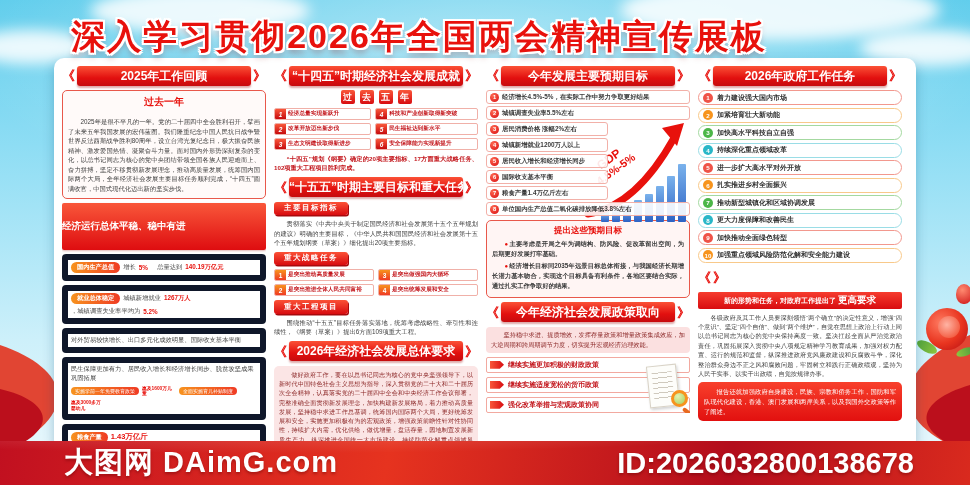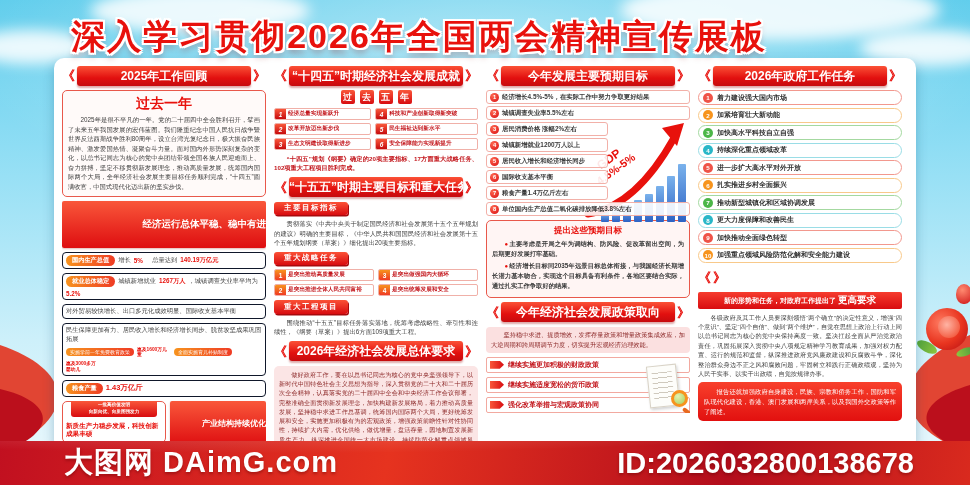--- a/index.html
+++ b/index.html
@@ -40,25 +40,25 @@
   
   .ribbon{display:flex;align-items:center;gap:2px;height:21px;flex:none}
   .chev{color:#e8110c;font-weight:900;font-size:13px;line-height:1;flex:none}
   .ribbon-body{flex:1;background:linear-gradient(180deg,#fb5136,#e2100f 60%,#c60b0e);color:#fff;
     font-weight:800;font-size:12px;text-align:center;line-height:20px;border-radius:3px;
     box-shadow:0 2px 2px rgba(160,10,10,.35);white-space:nowrap;overflow:hidden}
   
   .red{color:#e8110c;font-weight:800}
   .pinkbox{border:1.5px solid #e8584b;background:#fffaf9;border-radius:5px;padding:4px 5px}
   .banner{background:linear-gradient(180deg,#f9573a,#de0d10);color:#fff;border-radius:2px;
-    font-weight:800;font-size:9.5px;text-align:right;padding:17px 0;flex:none;box-shadow:0 1px 2px rgba(160,10,10,.3)}
+    font-weight:800;font-size:9.5px;text-align:left;padding:17px 0;flex:none;box-shadow:0 1px 2px rgba(160,10,10,.3)}
   .para{font-size:6.3px;line-height:1.52;color:#3c3c3c;text-align:justify;text-indent:2em}
   
-  .pastyear-title{color:#e8110c;font-weight:800;font-size:14px;text-align:center;margin-bottom:2px}
-  .statrow{display:flex;align-items:center;gap:3px;border:1px solid #0f172a;border-radius:4px;
+  .pastyear-title{color:#e8110c;font-weight:800;font-size:10px;text-align:center;margin-bottom:8px}
+  .statrow{display:flex;align-items:center;gap:3px;border:6px solid #0f172a;border-radius:4px;
     background:#fff;padding:2px 3px;font-size:6.3px;color:#444;flex:none;flex-wrap:wrap}
   .statbadge{background:linear-gradient(90deg,#f7931e,#ef3b24);color:#fff;border-radius:8px;
     padding:1px 6px;font-weight:700;white-space:nowrap;font-size:6.2px;flex:none}
   .minibadge{background:linear-gradient(90deg,#f7931e,#ef3b24);color:#fff;border-radius:7px;
     padding:1px 4px;font-size:5px;white-space:nowrap}
   .mininote{color:#e8110c;font-size:4.8px;font-weight:700;line-height:1.2;width:34px}
   .bottom-split{display:flex;gap:4px;flex:1;min-height:0}
   .inno-card{width:104px;border:1.5px solid #e8584b;border-radius:5px;background:#fff;
     padding:10px 3px 3px;position:relative;flex:none}
   .inno-ribbon{position:absolute;left:8px;right:8px;top:-1px;background:linear-gradient(180deg,#f9573a,#d80c10);

